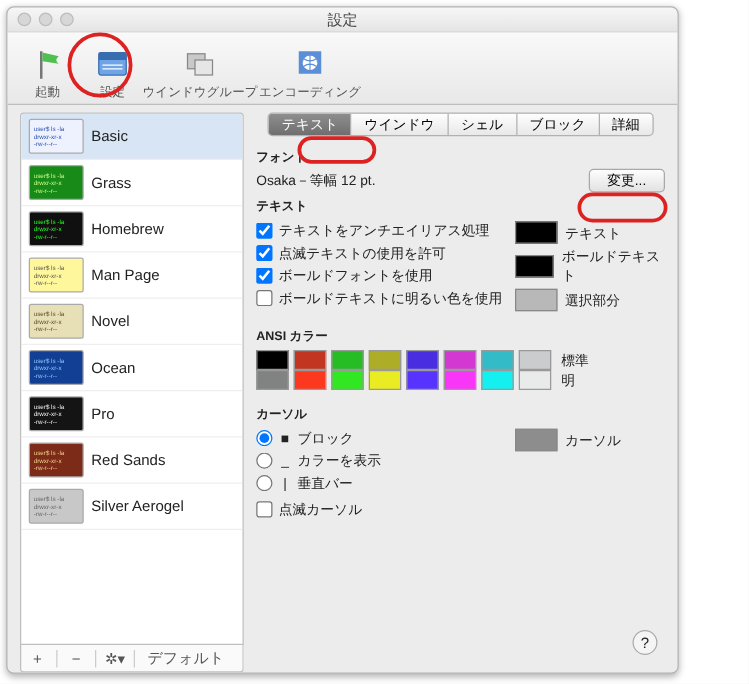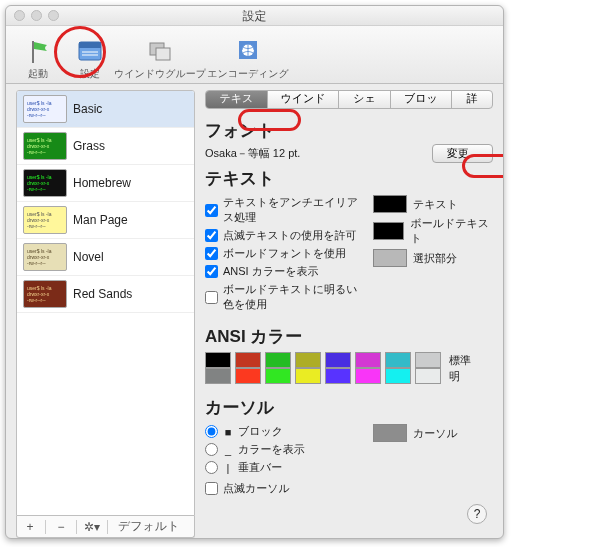--- a/index.html
+++ b/index.html
@@ -1,17 +1,17 @@
 <!DOCTYPE html>
 <html><head>
 <meta charset="utf-8">
 <style>
   * { box-sizing: border-box; margin: 0; padding: 0; }
   html, body { width: 599px; height: 547px; font-family: "Lucida Grande","Hiragino Kaku Gothic Pro",sans-serif; font-size: 12px; color: #222; }
-  .window { width: 499px; height: 534px; margin: 5px; border: 1px solid #b4b4b4; border-radius: 6px; background: #ececec; box-shadow: 0 2px 6px rgba(0,0,0,.3); position: relative; overflow: hidden; }
+  .window { width: 538px; height: 534px; margin: 5px; border: 1px solid #b4b4b4; border-radius: 6px; background: #ececec; box-shadow: 0 2px 6px rgba(0,0,0,.3); position: relative; overflow: hidden; }
   .titlebar { height: 20px; background: linear-gradient(#f6f6f6,#e5e5e5); border-bottom: 1px solid #d0d0d0; position: relative; border-radius: 6px 6px 0 0; }
   .traffic { position: absolute; left: 8px; top: 4px; display: flex; gap: 6px; }
   .traffic span { width: 11px; height: 11px; border-radius: 50%; background: #d7d7d7; border: 1px solid #bcbcbc; }
   .title { text-align: center; line-height: 20px; font-size: 12px; color: #444; }
   .toolbar { height: 58px; background: linear-gradient(#f9f9f9,#e8e8e8); border-bottom: 1px solid #bdbdbd; display: flex; align-items: flex-end; padding: 4px 8px 2px; gap: 4px; }
   .tb-item { width: 48px; display: flex; flex-direction: column; align-items: center; gap: 0; cursor: pointer; }
   .tb-item.wide { width: 84px; }
   .tb-icon { width: 30px; height: 30px; display: flex; align-items: center; justify-content: center; }
   .tb-label { font-size: 10px; color: #555; white-space: nowrap; }
   .ring { position: absolute; border: 3px solid #d22; border-radius: 50%; pointer-events: none; }
@@ -26,21 +26,21 @@
   .thumb { width: 44px; height: 28px; border: 1px solid #aaa; border-radius: 2px; flex-shrink: 0; }
   .profile-bar { height: 22px; background: #fafafa; border: 1px solid #bfbfbf; border-top: none; border-radius: 0 0 3px 3px; display: flex; align-items: center; padding: 0 4px; gap: 6px; font-size: 12px; }
   .pb-btn { width: 18px; text-align: center; cursor: pointer; color: #555; }
   .pb-sep { width: 1px; height: 14px; background: #ccc; }
   .content { flex: 1; padding: 6px 10px 6px 4px; overflow: hidden; }
   .tabs { display: flex; justify-content: center; margin-bottom: 10px; }
   .tabs .seg { display: flex; border: 1px solid #b1b1b1; border-radius: 4px; overflow: hidden; background: linear-gradient(#fefefe,#e8e8e8); height: 19px; }
   .seg button { border: none; border-right: 1px solid #b1b1b1; background: transparent; padding: 0 10px; font-size: 11px; cursor: pointer; height: 100%; }
   .seg button:last-child { border-right: none; }
   .seg button.active { background: linear-gradient(#8e8e8e,#6f6f6f); color: #fff; }
-  .section-label { font-weight: bold; font-size: 17px; margin: 4px 0 2px; }
+  .section-label { font-weight: bold; font-size: 10px; margin: 4px 0 2px; }
   .font-row { display: flex; justify-content: space-between; align-items: center; margin-bottom: 4px; }
   .btn { background: linear-gradient(#fdfdfd,#e2e2e2); border: 1px solid #a8a8a8; border-radius: 4px; padding: 1px 14px; font-size: 11px; cursor: pointer; }
   .two-col { display: flex; gap: 10px; }
   .colL { flex: 1; }
   .colR { width: 120px; }
   .checkrow { display: flex; align-items: center; gap: 5px; font-size: 11px; margin: 3px 0; }
   .checkrow input, .radiorow input { margin: 0; }
   .radiorow { display: flex; align-items: center; gap: 5px; font-size: 11px; margin: 3px 0; }
   .swatch-row { display: flex; align-items: center; gap: 6px; font-size: 11px; margin: 3px 0; }
   .swatch-btn { width: 34px; height: 18px; border: 1px solid #888; display: inline-block; cursor: pointer; }
@@ -147,26 +147,50 @@
           </div>
           <div class="profile-item">
             <div class="thumb" style="background:#e7dfb6;"><svg width="44" height="28">
                 <text x="3" y="9" font-size="5" fill="#5a4a2a">user$ ls -la</text>
                 <text x="3" y="15" font-size="5" fill="#5a4a2a">drwxr-xr-x</text>
                 <text x="3" y="21" font-size="5" fill="#5a4a2a">-rw-r--r--</text>
               </svg></div>
             <span>Novel</span>
           </div>
           <div class="profile-item">
+            <div class="thumb" style="background:#123f93;"><svg width="44" height="28">
+                <text x="3" y="9" font-size="5" fill="#86c7ff">user$ ls -la</text>
+                <text x="3" y="15" font-size="5" fill="#86c7ff">drwxr-xr-x</text>
+                <text x="3" y="21" font-size="5" fill="#86c7ff">-rw-r--r--</text>
+              </svg></div>
+            <span>Ocean</span>
+          </div>
+          <div class="profile-item">
+            <div class="thumb" style="background:#141414;"><svg width="44" height="28">
+                <text x="3" y="9" font-size="5" fill="#f2f2f2">user$ ls -la</text>
+                <text x="3" y="15" font-size="5" fill="#f2f2f2">drwxr-xr-x</text>
+                <text x="3" y="21" font-size="5" fill="#f2f2f2">-rw-r--r--</text>
+              </svg></div>
+            <span>Pro</span>
+          </div>
+          <div class="profile-item">
             <div class="thumb" style="background:#7b2b18;"><svg width="44" height="28">
                 <text x="3" y="9" font-size="5" fill="#f2d08c">user$ ls -la</text>
                 <text x="3" y="15" font-size="5" fill="#f2d08c">drwxr-xr-x</text>
                 <text x="3" y="21" font-size="5" fill="#f2d08c">-rw-r--r--</text>
               </svg></div>
             <span>Red Sands</span>
+          </div>
+          <div class="profile-item">
+            <div class="thumb" style="background:#c8c8c8;"><svg width="44" height="28">
+                <text x="3" y="9" font-size="5" fill="#666">user$ ls -la</text>
+                <text x="3" y="15" font-size="5" fill="#666">drwxr-xr-x</text>
+                <text x="3" y="21" font-size="5" fill="#666">-rw-r--r--</text>
+              </svg></div>
+            <span>Silver Aerogel</span>
           </div>
         </div>
       <div class="profile-bar">
         <span class="pb-btn">+</span>
         <span class="pb-sep"></span>
         <span class="pb-btn">−</span>
         <span class="pb-sep"></span>
         <span class="pb-btn">✲▾</span>
         <span class="pb-sep"></span>
         <span class="pb-btn" style="width:auto;padding:0 4px">デフォルト</span>
@@ -197,24 +221,20 @@
               <input type="checkbox" checked="" style="">
               <span>テキストをアンチエイリアス処理</span>
             </label>
             <label class="checkrow">
               <input type="checkbox" checked="" style="">
               <span>点滅テキストの使用を許可</span>
             </label>
             <label class="checkrow">
               <input type="checkbox" checked="" style="">
               <span>ボールドフォントを使用</span>
-            </label>
-            <label class="checkrow">
-              <input type="checkbox" checked="" style="">
-              <span>ANSI カラーを表示</span>
             </label>
             <label class="checkrow">
               <input type="checkbox" style="">
               <span>ボールドテキストに明るい色を使用</span>
             </label>
           </div>
         <div class="colR" id="text-swatches">
             <div class="swatch-row">
               <span class="swatch-btn" style="background:#000000"></span>
               <span>テキスト</span>

